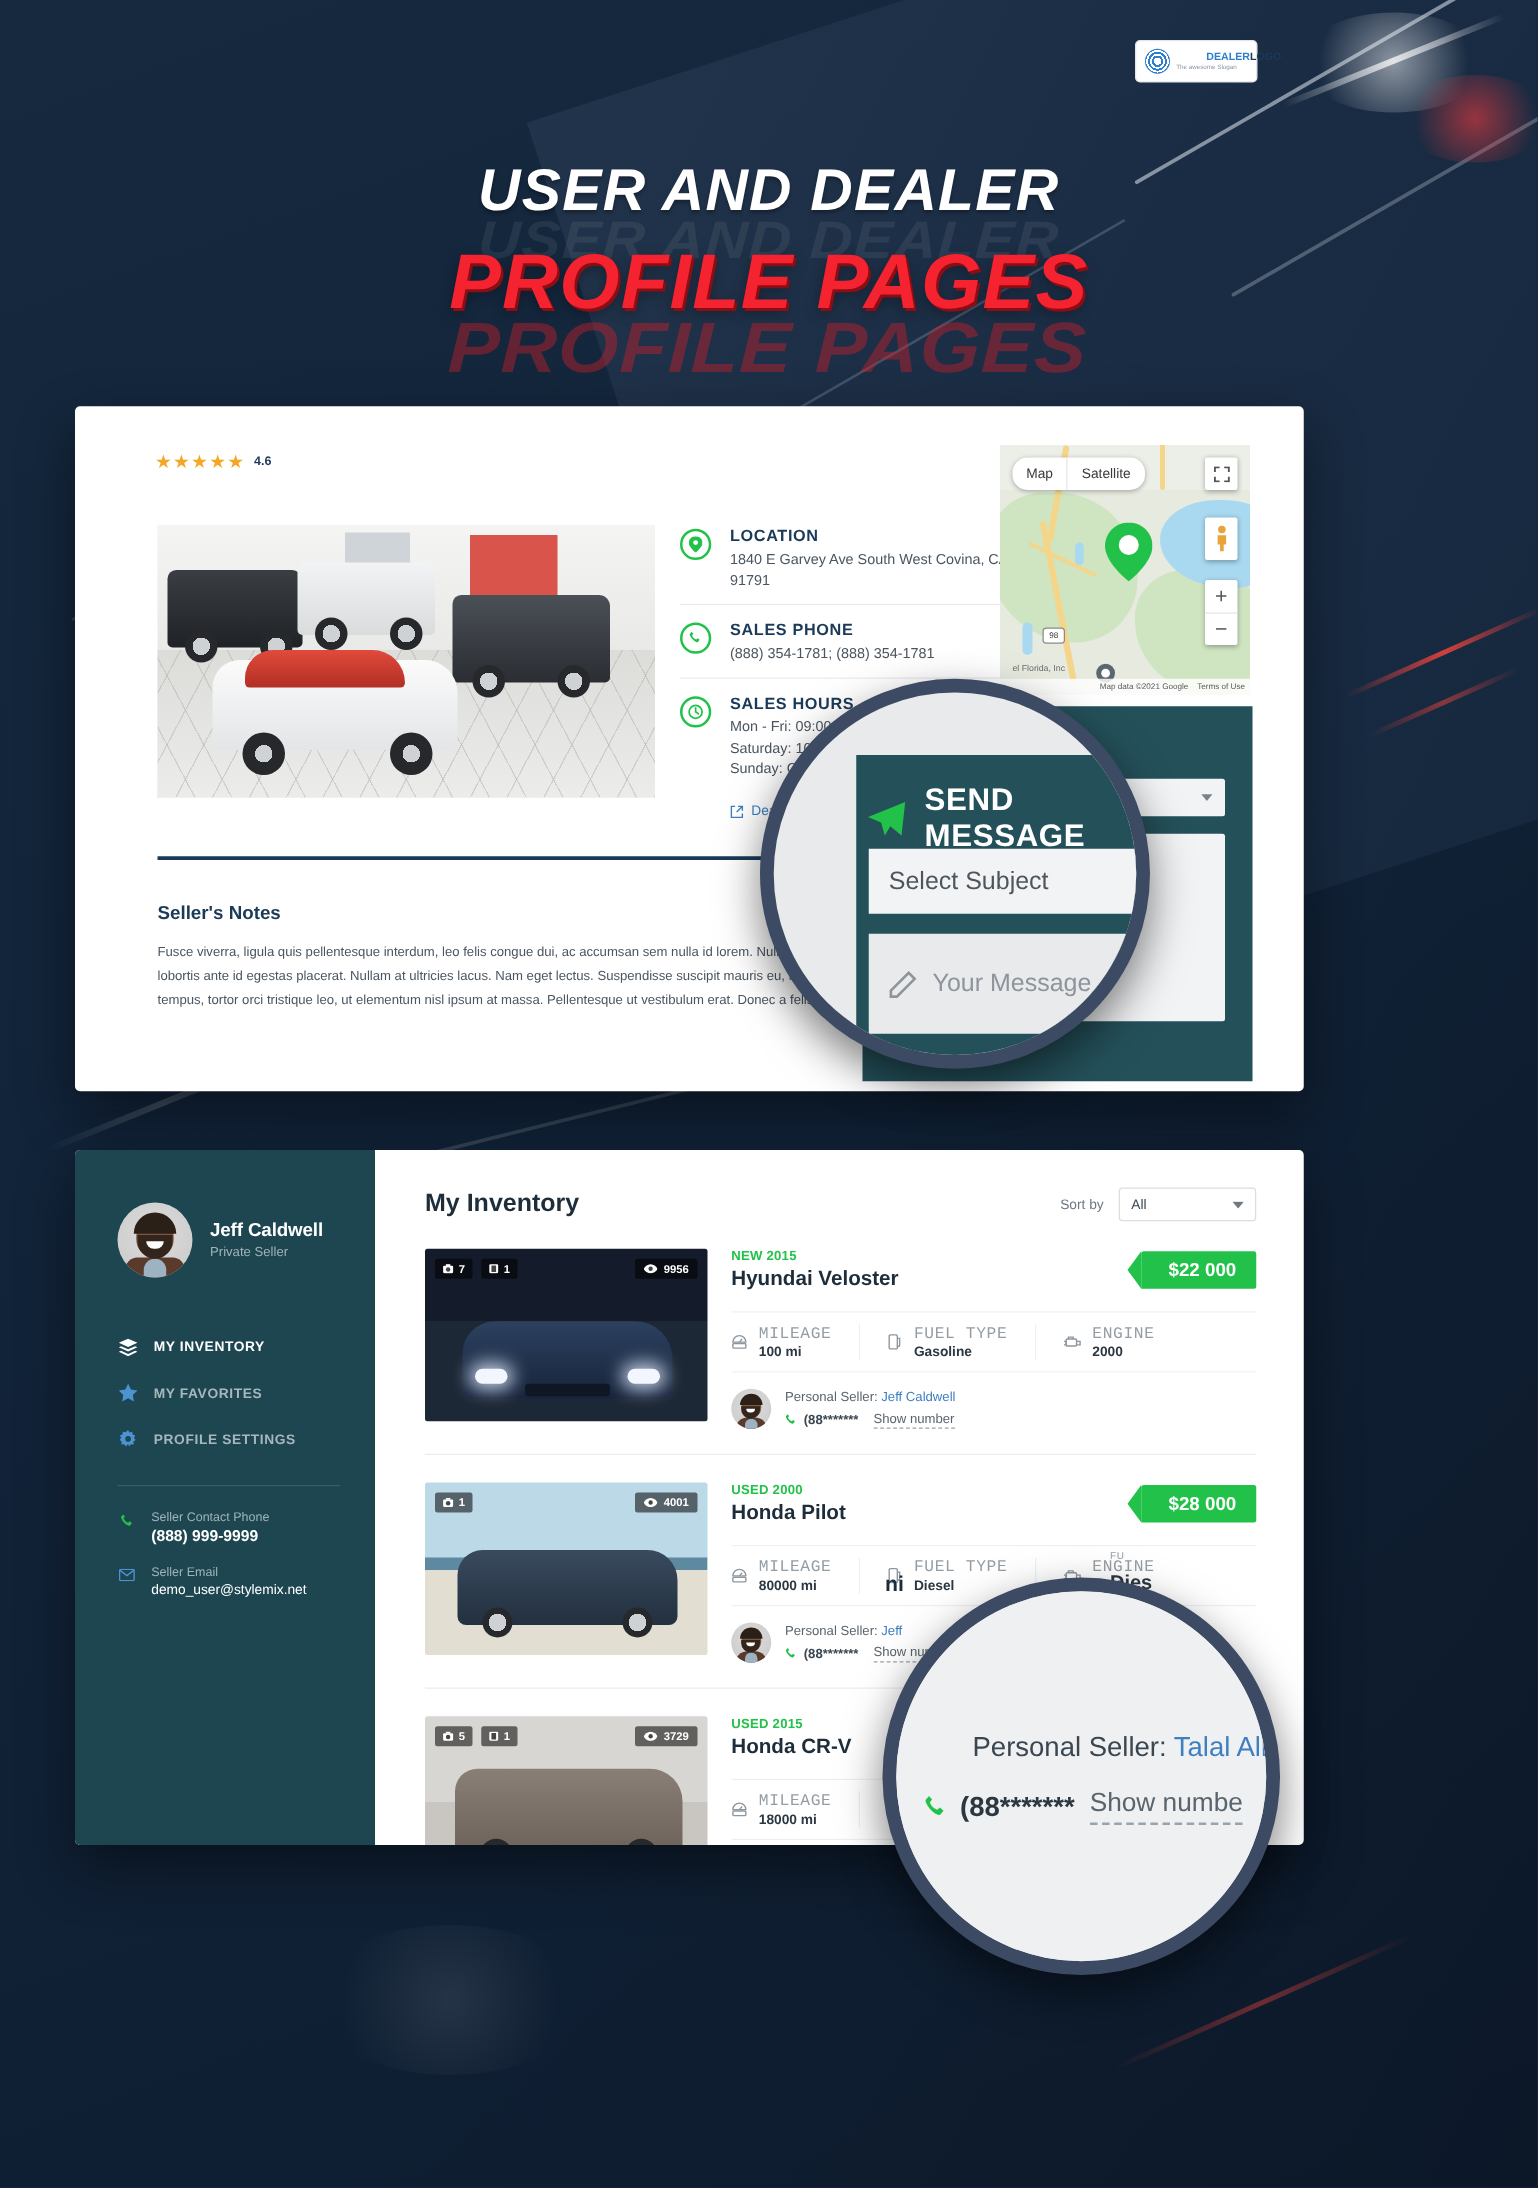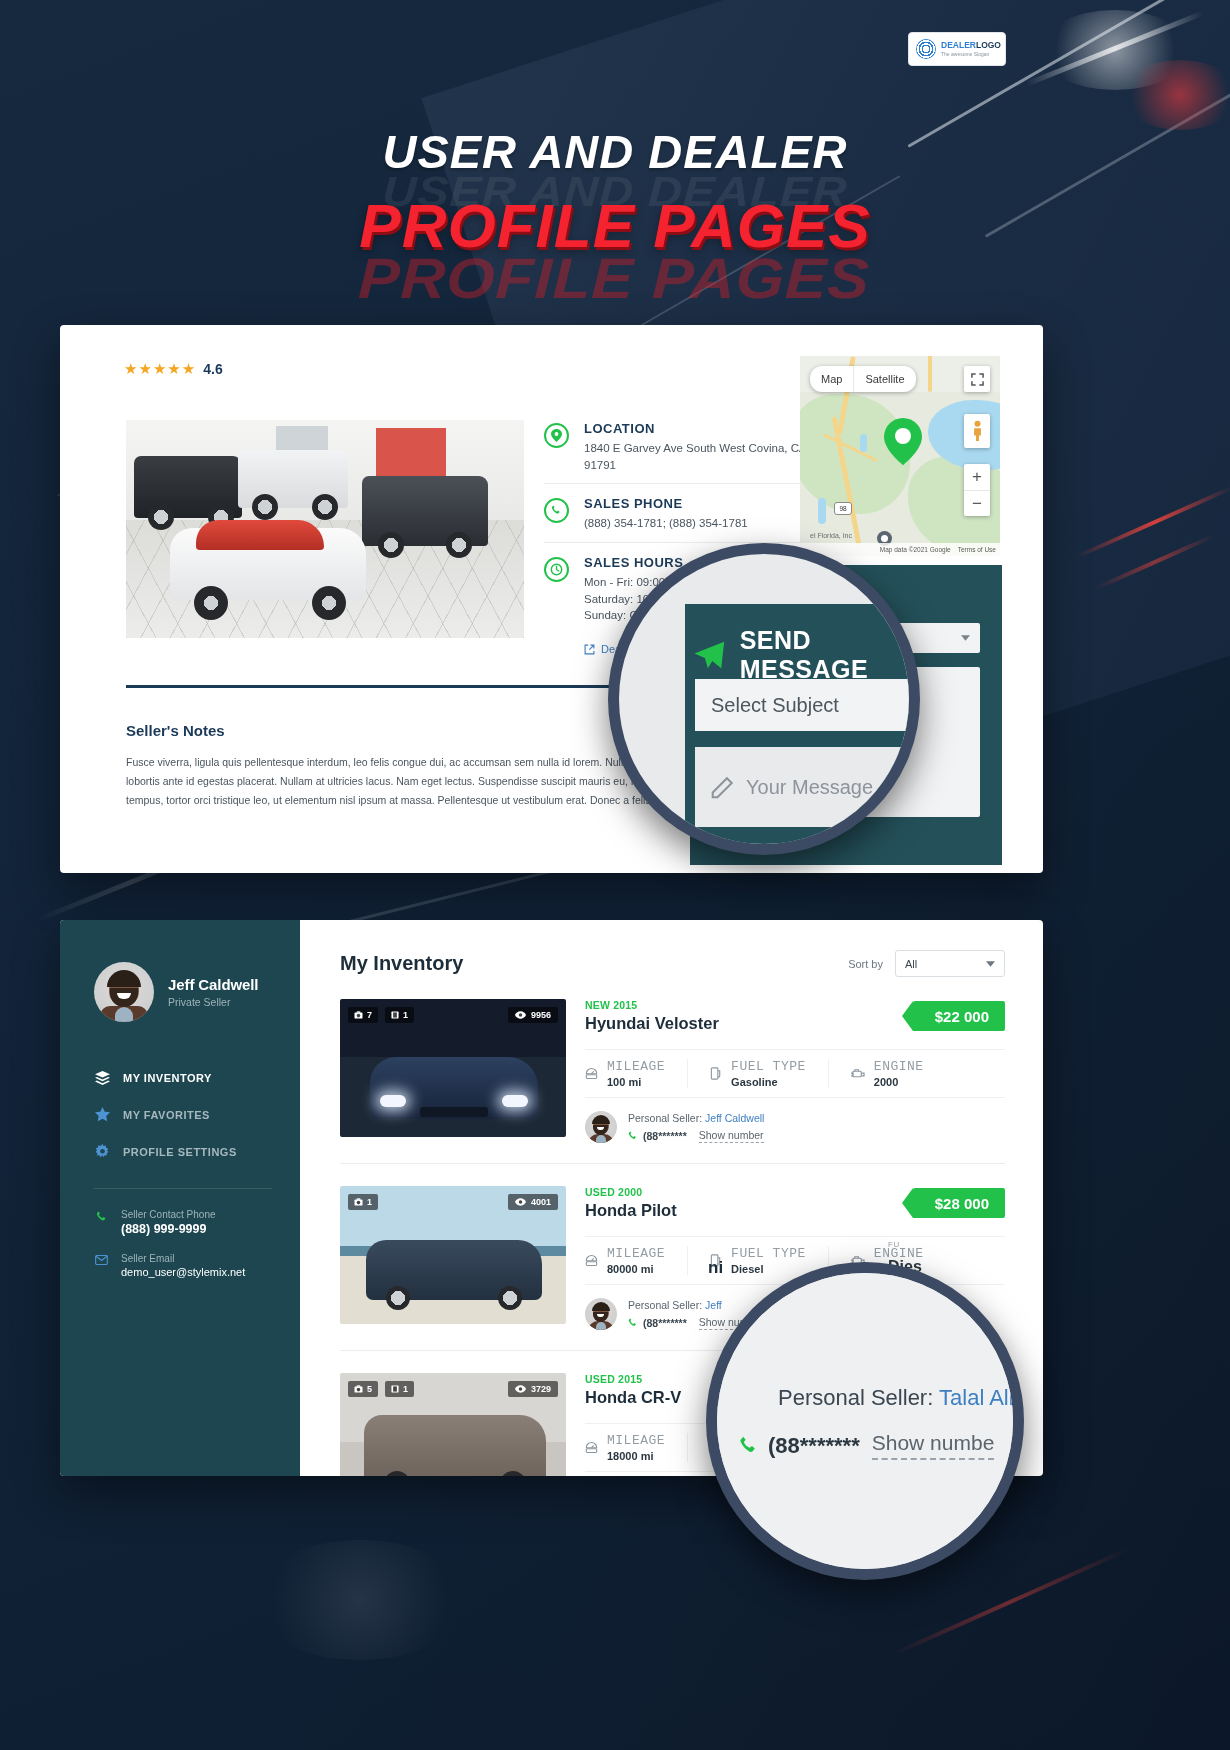--- a/index.html
+++ b/index.html
@@ -77,33 +77,33 @@
     box-shadow: 0 18px 45px rgba(0,0,0,.45);
   }
   #dealer-card { left: 60px; top: 325px; width: 983px; height: 548px; }
   #profile-card { left: 60px; top: 920px; width: 983px; height: 556px; overflow: hidden; }
 
   
   .dc-inner { padding: 28px 36px 0 64px; }
   .dc-title { font-size: 21px; font-weight: bold; color: #1b3a57; letter-spacing: -.2px; }
   .dc-rating { display: flex; align-items: center; gap: 7px; margin-top: 7px; }
   .stars { color: #f5a623; font-size: 15px; letter-spacing: 1px; }
-  .rating-val { font-size: 14px; font-weight: bold; color: #1b3a57; }
+  .rating-val { font-size: 10px; font-weight: bold; color: #1b3a57; }
 
   .dealer-logo {
     position: absolute; right: 224px; top: 32px; width: 98px; height: 34px;
     border: 1px solid #e2e6ea; border-radius: 4px; background: #fff;
     display: flex; align-items: center; gap: 5px; padding: 0 7px;
   }
   .logo-mark {
     width: 20px; height: 20px; border-radius: 50%; flex: none;
     background:
       radial-gradient(circle, #fff 0 3px, #2f7fd0 3px 4.5px, #fff 4.5px 6px, #2f7fd0 6px 7.5px, #fff 7.5px 9px, #2f7fd0 9px 10px);
   }
-  .logo-txt1 { font-size: 8.5px; font-weight: bold; line-height: 1.1; }
+  .logo-txt1 { font-size: 8.5px; font-weight: bold; line-height: 1.1; margin-left: 24px; }
   .logo-txt1 .a { color: #2f7fd0; }
   .logo-txt1 .b { color: #1b3a57; }
   .logo-txt2 { font-size: 5px; color: #8a95a0; }
 
   .dc-photo {
     position: absolute; left: 126px; top: 420px; width: 398px; height: 218px;
     background:
       linear-gradient(180deg, #f0f0ef 0 46%, #e4e4e2 46% 100%);
     overflow: hidden;
   }

